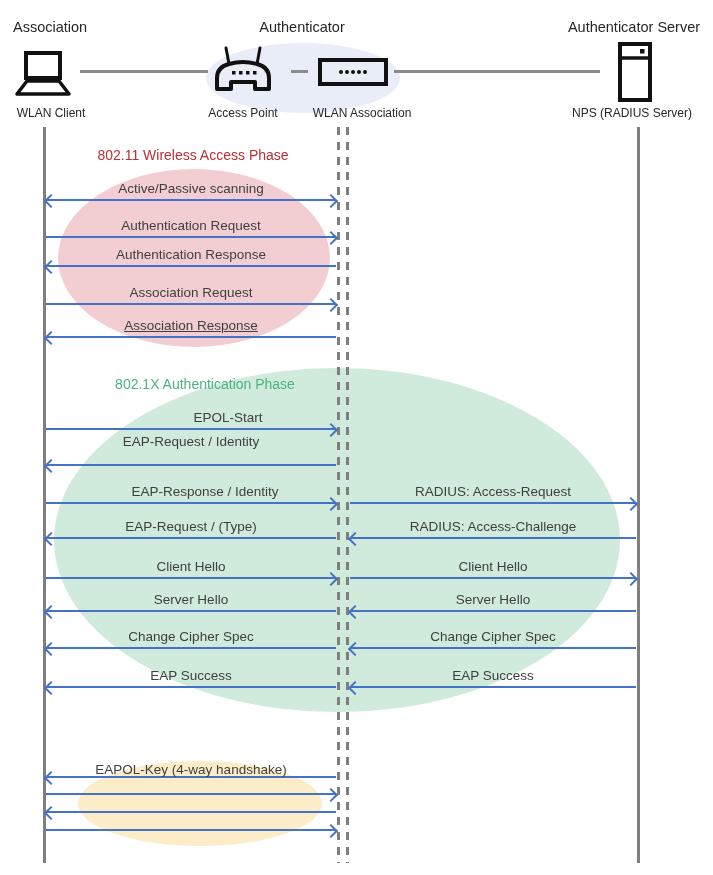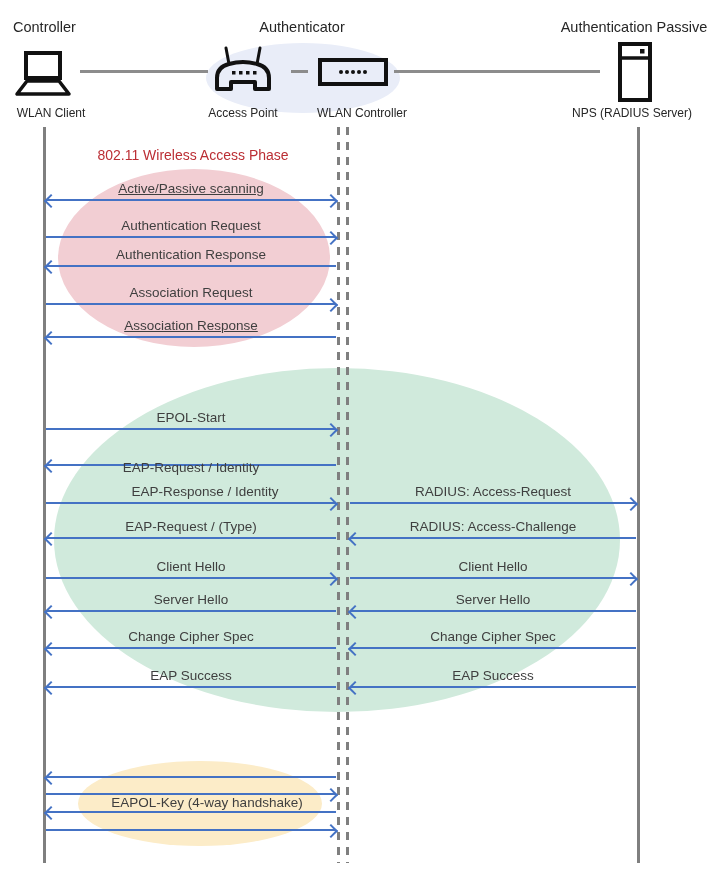--- a/index.html
+++ b/index.html
@@ -36,23 +36,23 @@
   .msg-arrow{position:absolute;height:2px;background:var(--arrow);z-index:2;}
   .ah{position:absolute;width:8px;height:8px;border-style:solid;border-color:var(--arrow);border-width:2px 2px 0 0;top:-3.5px;}
   .ah.r{right:0;transform:rotate(45deg);}
   .ah.l{left:0;transform:rotate(-135deg);}
 </style>
 </head>
 <body>
 
 <div class="stage">
 
-  <div class="role" style="left:13px">Controller</div>
+  <div class="role" style="left:13px">Association</div>
   <div class="role center" style="left:302px">Authenticator</div>
-  <div class="role center" style="left:634px">Authentication Passive</div>
+  <div class="role center" style="left:634px">Authenticator Server</div>
 
   <div class="node-ellipse"></div>
 
   <div class="conn" style="left:80px;width:128px"></div>
   <div class="conn" style="left:291px;width:17px"></div>
   <div class="conn" style="left:394px;width:206px"></div>
 
   <svg class="icon" style="left:12px;top:50px" width="62" height="52" viewBox="0 0 62 52">
     <rect x="14" y="3" width="34" height="25" fill="none" stroke="currentColor" stroke-width="4"></rect>
     <path d="M5 44 L57 44 L47 31 L15 31 Z" fill="none" stroke="currentColor" stroke-width="3.5" stroke-linejoin="round"></path>
@@ -78,61 +78,62 @@
   </svg>
 
   <svg class="icon" style="left:618px;top:42px" width="34" height="60" viewBox="0 0 34 60">
     <rect x="2" y="2" width="30" height="56" fill="none" stroke="currentColor" stroke-width="4"></rect>
     <line x1="2" y1="16" x2="32" y2="16" stroke="currentColor" stroke-width="3.5"></line>
     <rect x="22" y="7" width="4.5" height="4.5" fill="currentColor"></rect>
   </svg>
 
   <div class="dev-label" style="left:51px">WLAN Client</div>
   <div class="dev-label" style="left:243px">Access Point</div>
-  <div class="dev-label" style="left:362px">WLAN Controller</div>
+  <div class="dev-label" style="left:362px">WLAN Association</div>
   <div class="dev-label" style="left:632px">NPS (RADIUS Server)</div>
 
   <div class="lifeline" style="left:43px"></div>
   <div class="lifeline dashed" style="left:337px"></div>
   <div class="lifeline dashed" style="left:346px"></div>
   <div class="lifeline" style="left:637px"></div>
 
   <div class="phase-ellipse" id="ellipse-p1" style="background: rgb(242, 206, 211);"></div>
   <div class="phase-ellipse" id="ellipse-p2" style="background: rgb(208, 234, 220);"></div>
   <div class="phase-ellipse" id="ellipse-p3" style="background: rgb(252, 236, 200);"></div>
 
   <div class="phase-title" id="title-p1" style="color: rgb(187, 46, 52);">802.11 Wireless Access Phase</div>
+  <div class="phase-title" id="title-p2" style="color: rgb(76, 179, 128);">802.1X Authentication Phase</div>
 
   <div id="messages">
-      <div class="msg-label" style="left: 46px; width: 290px; top: 181px; text-decoration: underline;">Active/Passive scanning</div>
+      <div class="msg-label" style="left: 46px; width: 290px; top: 181px;">Active/Passive scanning</div>
       <div class="msg-arrow" style="left: 46px; width: 290px; top: 199px;">
         <span class="ah l"></span>
         <span class="ah r"></span>
       </div>
       <div class="msg-label" style="left: 46px; width: 290px; top: 218px;">Authentication Request</div>
       <div class="msg-arrow" style="left: 46px; width: 290px; top: 236px;">
         <span class="ah r"></span>
       </div>
       <div class="msg-label" style="left: 46px; width: 290px; top: 247px;">Authentication Response</div>
       <div class="msg-arrow" style="left: 46px; width: 290px; top: 265px;">
         <span class="ah l"></span>
       </div>
       <div class="msg-label" style="left: 46px; width: 290px; top: 285px;">Association Request</div>
       <div class="msg-arrow" style="left: 46px; width: 290px; top: 303px;">
         <span class="ah r"></span>
       </div>
       <div class="msg-label" style="left: 46px; width: 290px; top: 318px; text-decoration: underline;">Association Response</div>
       <div class="msg-arrow" style="left: 46px; width: 290px; top: 336px;">
         <span class="ah l"></span>
       </div>
-      <div class="msg-label" style="left: 46px; width: 290px; top: 410px;">EPOL-Start</div>
+      <div class="msg-label" style="left: 46px; width: 290px; top: 410px; padding-left: 37px;">EPOL-Start</div>
       <div class="msg-arrow" style="left: 46px; width: 290px; top: 428px;">
         <span class="ah r"></span>
       </div>
-      <div class="msg-label" style="left: 46px; width: 290px; top: 460px; text-align: center;">EAP-Request / Identity</div>
+      <div class="msg-label" style="left: 46px; width: 290px; top: 434px; text-align: center;">EAP-Request / Identity</div>
       <div class="msg-arrow" style="left: 46px; width: 290px; top: 464px;">
         <span class="ah l"></span>
       </div>
       <div class="msg-label" style="left: 46px; width: 318px; top: 484px;">EAP-Response / Identity</div>
       <div class="msg-arrow" style="left: 46px; width: 290px; top: 502px;">
         <span class="ah r"></span>
       </div>
       <div class="msg-label" style="left: 350px; width: 286px; top: 484px;">RADIUS: Access-Request</div>
       <div class="msg-arrow" style="left: 350px; width: 286px; top: 502px;">
         <span class="ah r"></span>
@@ -176,21 +177,21 @@
       <div class="msg-label" style="left: 350px; width: 286px; top: 668px;">EAP Success</div>
       <div class="msg-arrow" style="left: 350px; width: 286px; top: 686px;">
         <span class="ah l"></span>
       </div>
       <div class="msg-arrow" style="left: 46px; width: 290px; top: 776px;">
         <span class="ah l"></span>
       </div>
       <div class="msg-arrow" style="left: 46px; width: 290px; top: 793px;">
         <span class="ah r"></span>
       </div>
-      <div class="msg-label" style="left: 46px; width: 290px; top: 795px; margin-left: 16px;">EAPOL-Key (4-way handshake)</div>
+      <div class="msg-label" style="left: 46px; width: 290px; top: 762px;">EAPOL-Key (4-way handshake)</div>
       <div class="msg-arrow" style="left: 46px; width: 290px; top: 811px;">
         <span class="ah l"></span>
       </div>
       <div class="msg-arrow" style="left: 46px; width: 290px; top: 829px;">
         <span class="ah r"></span>
       </div>
     </div>
 </div>
 
 </body></html>

